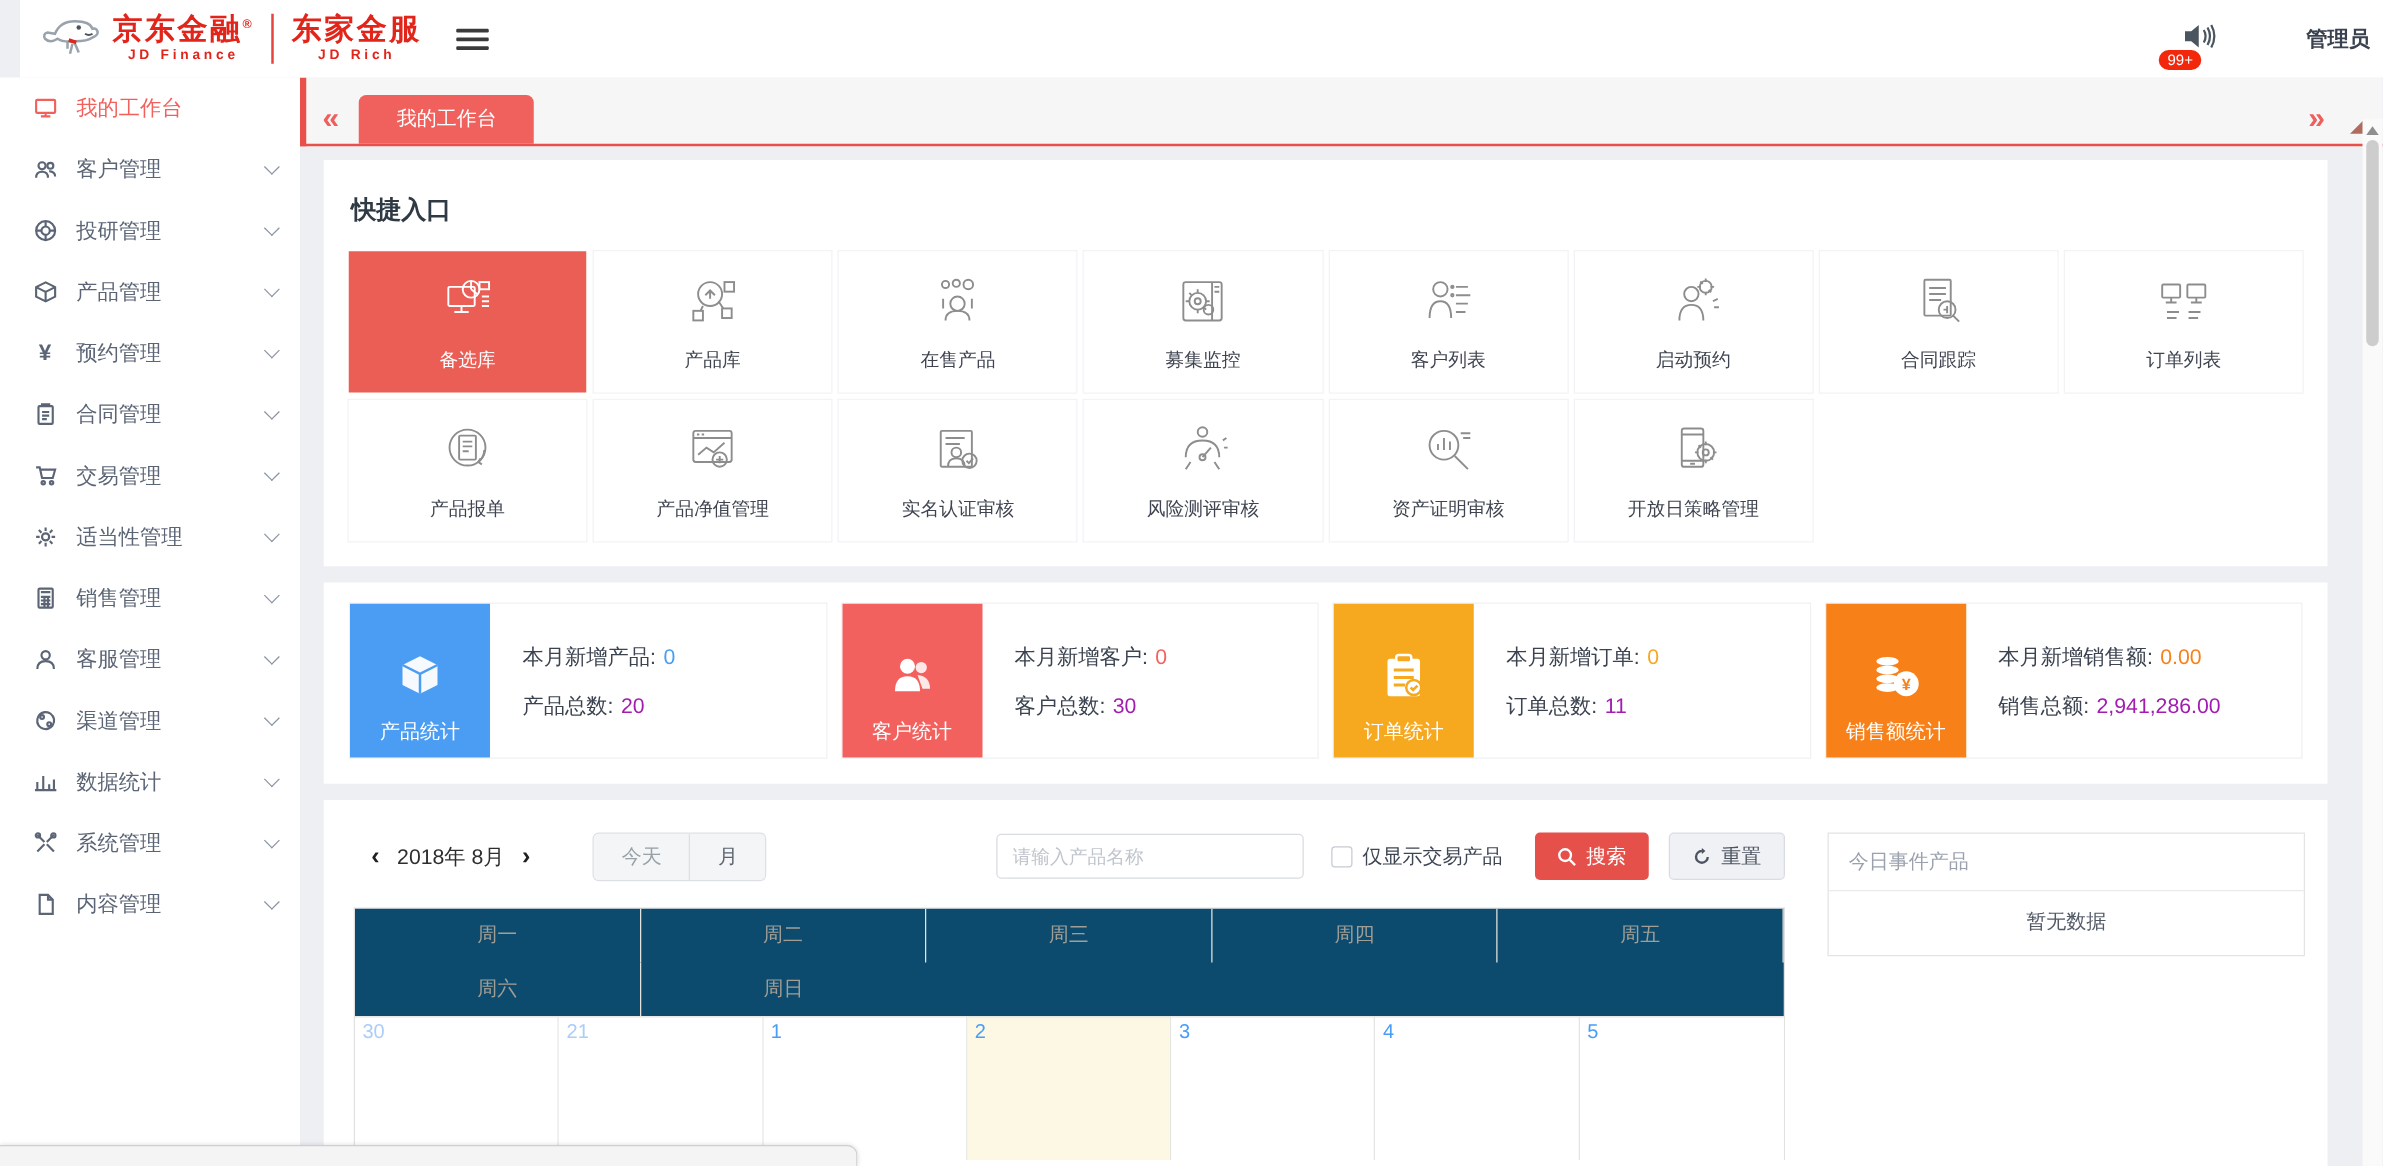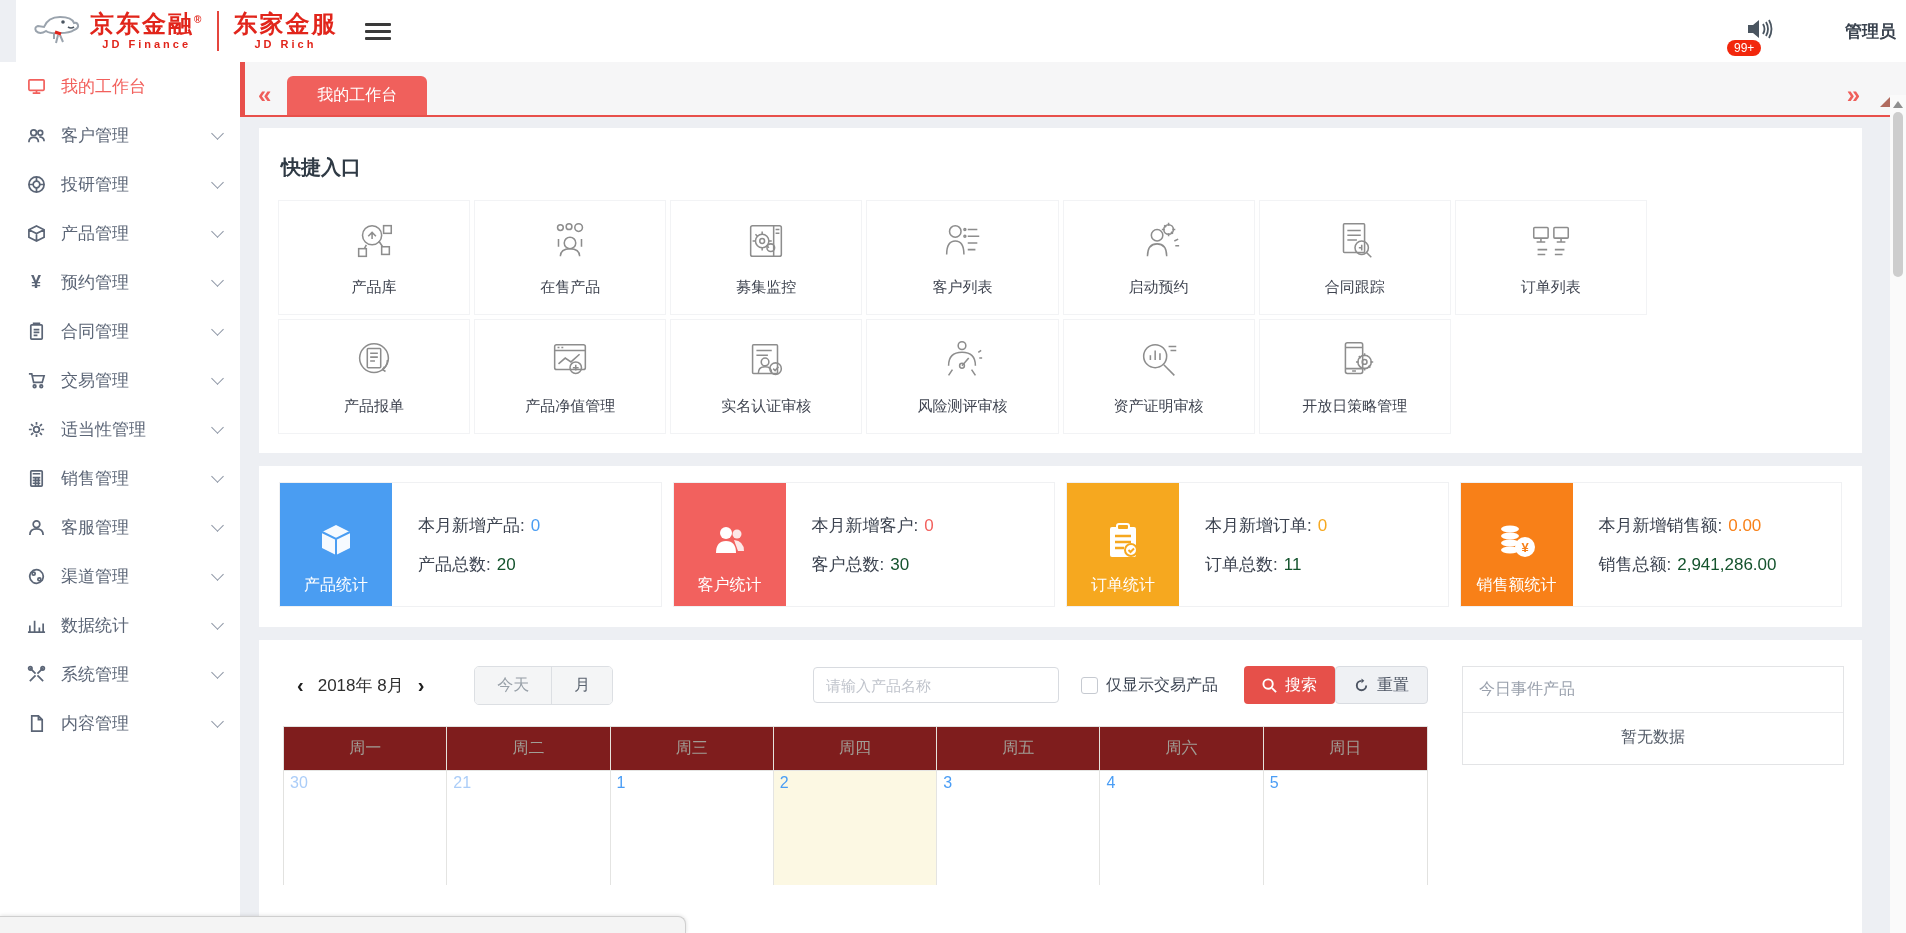--- a/index.html
+++ b/index.html
@@ -65,21 +65,21 @@
 
   
   .sgrid { display:grid; grid-template-columns:repeat(4,1fr); gap:11px; }
   .scard { height:125px; background:#fff; border:1px solid #f0f1f3; display:flex; }
   .sleft { width:112px; display:flex; flex-direction:column; align-items:center; justify-content:flex-end;
     padding-bottom:10px; color:#fff; }
   .sleft svg { margin-bottom:14px; }
   .sleft .slabel { font-size:16px; }
   .sright { flex:1; display:flex; flex-direction:column; justify-content:center; padding-left:26px; font-size:17px; color:#3c4350; }
   .sright .row { margin:8px 0; }
-  .sright .val { margin-left:6px; color:#14532d; }
+  .sright .val { margin-left:6px; color:#a21caf; }
   .c-blue   { background:#4a9df2; } .v-blue   { color:#4a9df2 !important; }
   .c-red    { background:#f2615e; } .v-red    { color:#f2615e !important; }
   .c-yellow { background:#f6a81f; } .v-yellow { color:#f6a81f !important; }
   .c-orange { background:#f88018; } .v-orange { color:#f88018 !important; }
 
   
   .cal-panel { padding:26px 18px 0 24px; display:flex; gap:34px; height:400px; }
   .cal-main { flex:1; }
   .cal-toolbar { display:flex; align-items:center; height:38px; }
   .cal-nav { display:flex; align-items:center; font-size:17px; color:#2e2e2e; }
@@ -91,25 +91,25 @@
   .search-input { width:246px; height:36px; border:1px solid #d8dbe0; border-radius:4px; padding:0 12px;
     font-size:15px; color:#333; background:#fff; font-family:inherit; }
   .search-input::placeholder { color:#c0c4cc; }
   .chk-wrap { display:flex; align-items:center; margin-left:22px; cursor:pointer; }
   .chk { width:17px; height:17px; border:1px solid #c6cad1; border-radius:3px; background:#fff; }
   .chk-label { font-size:16px; color:#3e4document4; color:#3e4654; margin-left:8px; }
   .btn { height:38px; border-radius:4px; font-size:16px; display:inline-flex; align-items:center;
     padding:0 18px; cursor:pointer; }
   .btn-search { background:#e6504a; color:#fff; margin-left:26px; }
   .btn-search svg { margin-right:8px; }
-  .btn-reset { background:#eff1f4; color:#4c5462; border:1px solid #d9dce1; margin-left:0; }
+  .btn-reset { background:#eff1f4; color:#4c5462; border:1px solid #d9dce1; margin-left:16px; }
   .btn-reset svg { margin-right:8px; }
 
   .cal-table { margin-top:22px; border:1px solid #e2e2e0; border-bottom:none; }
-  .cal-head { display:grid; grid-template-columns:repeat(7,1fr); background:#7f1d1d; }
+  .cal-head { display:grid; grid-template-columns:repeat(5,1fr); background:#0c4a6e; }
   .cal-head .wd { text-align:center; font-size:16px; color:#a19e96; padding:11px 0; border-right:1px solid #e6e3dc; }
   .cal-head .wd:last-child { border-right:none; }
   .cal-row { display:grid; grid-template-columns:repeat(7,1fr); }
   .cal-cell { height:115px; background:#fff; border-right:1px solid #e4e4e2; border-top:1px solid #e4e4e2;
     padding:3px 0 0 6px; cursor:pointer; }
   .cal-cell:last-child { border-right:none; }
   .cal-cell .d { font-size:16px; color:#4a9df5; }
   .cal-cell .d.muted { color:#abcdf8; }
   .cal-cell.today { background:#fcf8e3; }
 
@@ -315,20 +315,31 @@
   <div class="tab">我的工作台</div>
   <span class="tab-chev right">»</span>
   <div class="corner-tri"></div>
 </div>
 
 <div class="content">
 
   <div class="panel">
     <div class="panel-title">快捷入口</div>
     <div class="qgrid">
+      <div class="qcard active">
+        <span><svg width="46" height="46" viewBox="0 0 48 48">
+              <rect x="8" y="12" width="22" height="16" rx="1"></rect>
+              <path d="M19 28 L19 33 M13 33 L25 33"></path>
+              <circle cx="27" cy="14" r="7"></circle>
+              <path d="M27 14 L27 7 M27 14 L32 18"></path>
+              <rect x="34" y="8" width="8" height="6"></rect>
+              <path d="M36 20 L42 20 M36 24 L42 24 M36 28 L42 28"></path>
+            </svg></span>
+        <span class="qlabel">备选库</span>
+      </div>
       <div class="qcard">
         <span><svg width="46" height="46" viewBox="0 0 48 48">
               <circle cx="22" cy="18" r="10"></circle>
               <path d="M18 19 L22 15 L26 19 M22 16 L22 22"></path>
               <rect x="8" y="32" width="8" height="8"></rect>
               <rect x="32" y="30" width="8" height="8"></rect>
               <rect x="34" y="8" width="8" height="8"></rect>
               <path d="M16 28 L14 32 M29 24 L33 30"></path>
             </svg></span>
         <span class="qlabel">产品库</span>

